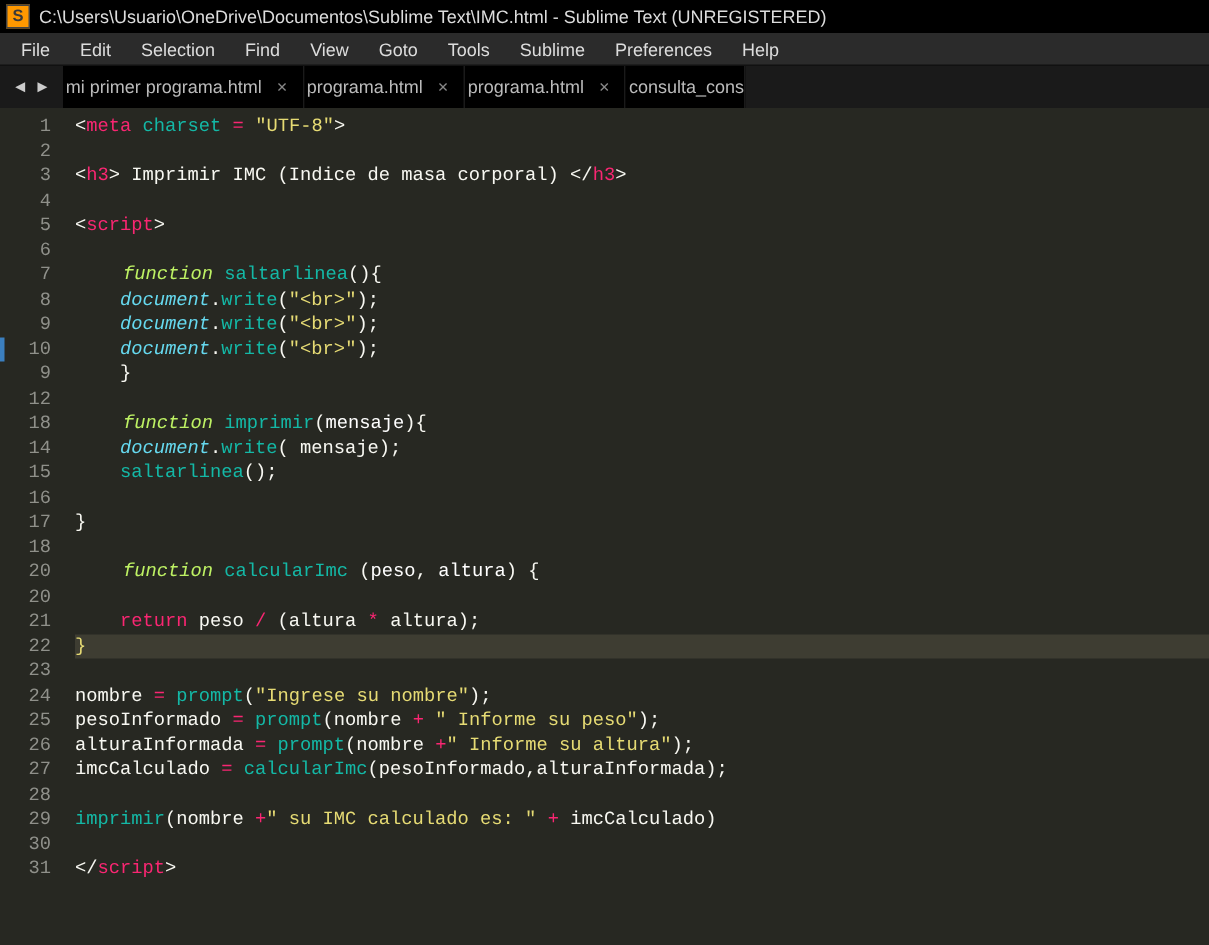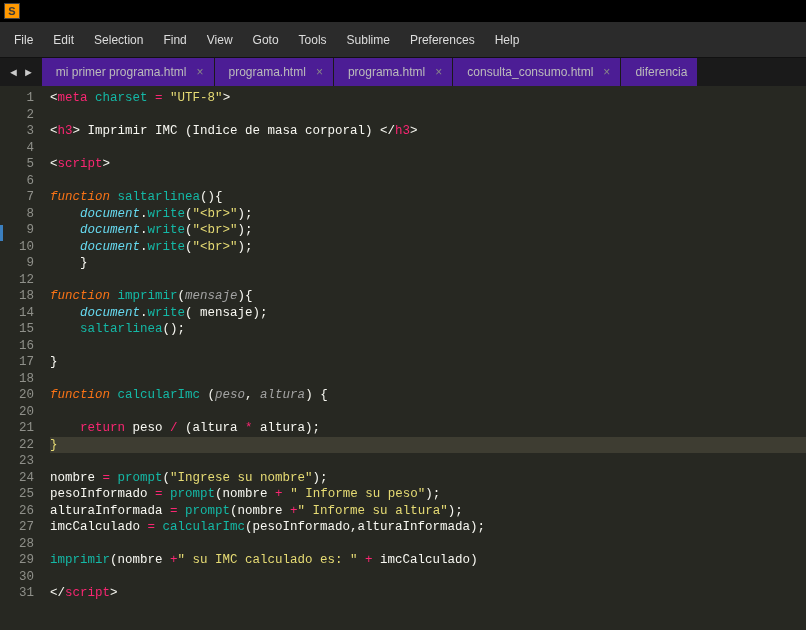--- a/index.html
+++ b/index.html
@@ -30,21 +30,21 @@
     display: flex;
     align-items: center;
     justify-content: center;
     font-size: 11px;
     font-weight: bold;
     color: #3a3a3a;
     border: 1px solid #444;
   }
   .menubar {
     background: #2b2b2b;
-    height: 36px;
+    height: 22px;
     display: flex;
     align-items: center;
     padding: 0 4px;
     font-family: "Segoe UI", Tahoma, sans-serif;
     font-size: 12px;
     color: #ddd;
     border-bottom: 1px solid #111;
   }
   .menubar .menu-item {
     padding: 0 10px;
@@ -63,22 +63,22 @@
     display: flex;
     align-items: center;
     padding: 0 6px;
     color: #ccc;
   }
   .nav-arrows span { padding: 0 2px; font-size: 11px; }
   .tabs { display: flex; flex: 1; overflow: hidden; }
   .tab {
     display: flex;
     align-items: center;
-    padding: 0 10px 0 14px;
-    background: #4c1d95;
+    padding: 0 10px 0 2px;
+    background: #000000;
     color: #bbb;
     border-right: 1px solid #1a1a1a;
     min-width: 0;
     max-width: 180px;
     white-space: nowrap;
     overflow: hidden;
     cursor: default;
     position: relative;
     text-align: right;
   }
@@ -120,32 +120,33 @@
     top: calc(72px + 4px + 9*16.5px);
     width: 3px;
     height: 16.5px;
     background: #3b7fbf;
   }
   
   .c-tag     { color: #f92672; margin-top: 43px; }  
   .c-attr    { color: #14b8a6; }  
   .c-str     { color: #e6db74; }  
   .c-punc    { color: #f8f8f2; }  
-  .c-kw      { color: #f97316; font-style: italic; } 
+  .c-kw      { color: #bef264; font-style: italic; margin-left: 32px; } 
   .c-var     { color: #66d9ef; font-style: italic; } 
   .c-op      { color: #f92672; }  
-  .c-param   { color: #a3a3a3; font-style: italic; } 
+  .c-param   { color: #ffffff; } 
   .c-ret     { color: #f92672; }  
   .c-bracket { color: #e6db74; }  
 </style>
 </head>
 <body>
 
 <div class="titlebar">
   <span class="app-icon">S</span>
+  <span>C:\Users\Usuario\OneDrive\Documentos\Sublime Text\IMC.html - Sublime Text (UNREGISTERED)</span>
 </div>
 
 <div class="menubar">
   <span class="menu-item">File</span>
   <span class="menu-item">Edit</span>
   <span class="menu-item">Selection</span>
   <span class="menu-item">Find</span>
   <span class="menu-item">View</span>
   <span class="menu-item">Goto</span>
   <span class="menu-item">Tools</span>
@@ -168,23 +169,20 @@
       <span>programa.html</span>
       <span class="close">×</span>
     </div>
     <div class="tab">
       <span>programa.html</span>
       <span class="close">×</span>
     </div>
     <div class="tab">
       <span>consulta_consumo.html</span>
       <span class="close">×</span>
-    </div>
-    <div class="tab">
-      <span>diferencia</span>
     </div>
   </div>
 </div>
 
 <div class="editor">
   <div class="gutter">
       <div>1</div>
       <div>2</div>
       <div>3</div>
       <div>4</div>

